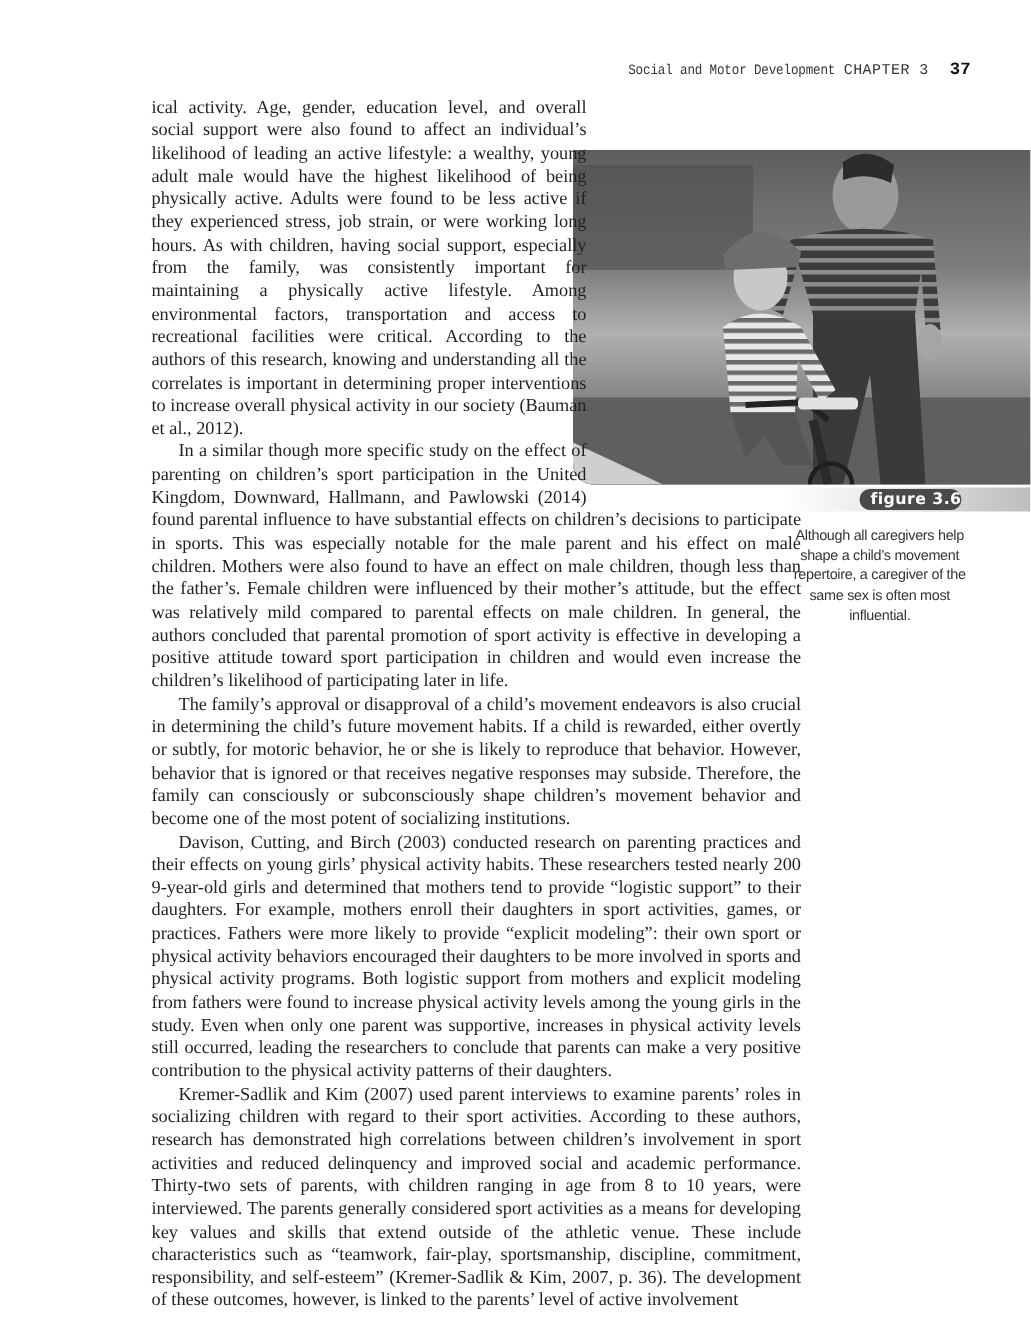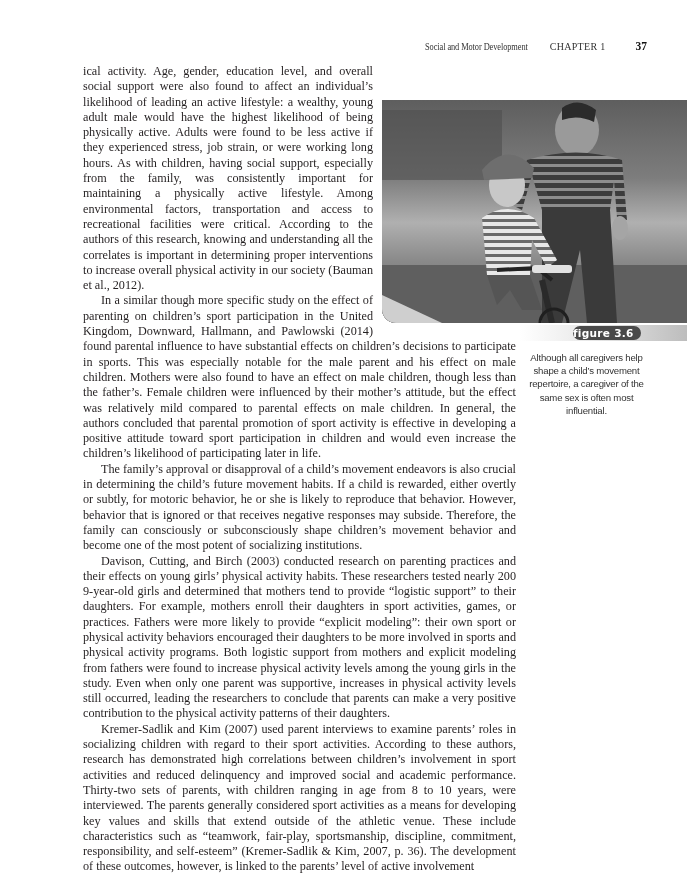--- a/index.html
+++ b/index.html
@@ -2,64 +2,64 @@
 <html><head>
 <meta charset="utf-8">
 <style>
   html, body { margin: 0; padding: 0; }
   body {
     width: 687px; height: 896px; background: #ffffff; position: relative; overflow: hidden;
     font-family: "Liberation Serif", "DejaVu Serif", serif; color: #231f20;
   }
   .running-head {
     position: absolute; top: 40px; right: 40px; height: 14px;
-    font-family: Liberation Serif, serif;
-    font-size: 9.5px; color: #333; display: flex; align-items: baseline; gap: 16px;
+    font-family: Liberation Mono, monospace;
+    font-size: 9.5px; color: #333; display: flex; align-items: baseline;
   }
   .running-head .section { transform: scaleX(0.88); transform-origin: right; letter-spacing: -0.1px; margin-right: 6px; }
   .running-head .chapter { font-size: 10px; letter-spacing: 0.3px; margin-right: 14px; }
   .running-head .pageno { font-size: 11.5px; font-weight: bold; color: #111; }
 
   .body-text {
-    position: absolute; left: 83px; top: 64px; width: 433px;
+    position: absolute; left: 101px; top: 64px; width: 433px;
     font-size: 12.2px; line-height: 15.3px; text-align: justify;
   }
   .body-text p { margin: 0; }
   .body-text p.indent { text-indent: 18px; }
   .float-space { float: right; width: 143px; height: 270px; }
 
   .figure-photo {
     position: absolute; left: 382px; top: 100px; width: 305px; height: 223px;
     border-bottom-left-radius: 14px; overflow: hidden;
     background: linear-gradient(180deg, #5b5b5b 0%, #7a7a7a 40%, #a9a9a9 60%, #6d6d6d 75%, #555 100%);
   }
   .figure-photo svg { display: block; }
   .figure-bar {
     position: absolute; left: 520px; top: 325px; width: 167px; height: 16px;
     background: linear-gradient(90deg, rgba(255,255,255,0) 0%, #e6e6e6 45%, #bdbdbd 100%);
   }
   .figure-label {
     position: absolute; left: 573px; top: 326px; width: 68px; height: 14px;
     background: #4a4a4a; border-radius: 7px; color: #fff;
     font-family: "DejaVu Sans", "Liberation Sans", sans-serif; font-weight: bold;
-    font-size: 10.5px; line-height: 14px; text-align: left; letter-spacing: 0.3px;
+    font-size: 10.5px; line-height: 14px; text-align: right; letter-spacing: 0.3px;
   }
   .figure-caption {
     position: absolute; left: 524px; top: 351px; width: 125px;
     font-family: "Liberation Sans", "DejaVu Sans", sans-serif;
     font-size: 9.6px; line-height: 13.2px; text-align: center; color: #333;
     letter-spacing: -0.2px;
   }
 </style>
 </head>
 <body>
 
 <div class="running-head">
   <span class="section">Social and Motor Development</span>
-  <span class="chapter">CHAPTER 1</span>
+  <span class="chapter">CHAPTER 3</span>
   <span class="pageno">37</span>
 </div>
 
 <div class="figure-photo">
   <svg width="305" height="223" viewBox="0 0 305 223">
     <defs>
       <linearGradient id="bg" x1="0" y1="0" x2="0" y2="1">
         <stop offset="0" stop-color="#5e5e5e"></stop>
         <stop offset="0.35" stop-color="#7d7d7d"></stop>
         <stop offset="0.55" stop-color="#b0b0b0"></stop>

